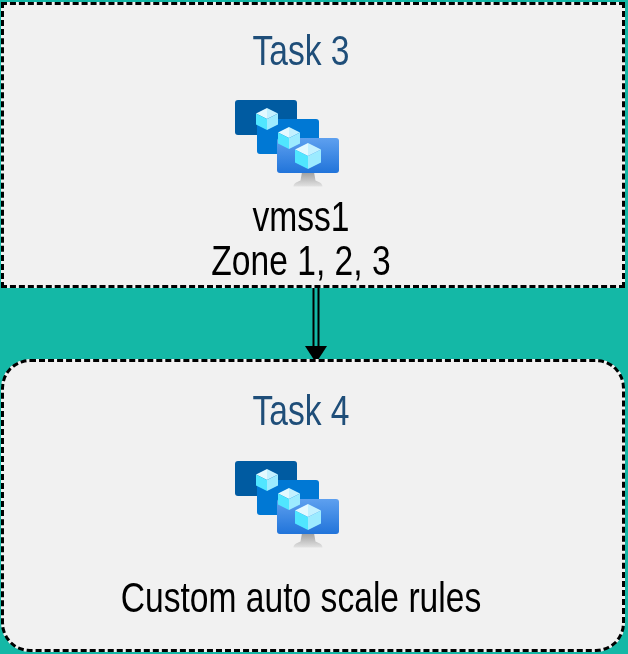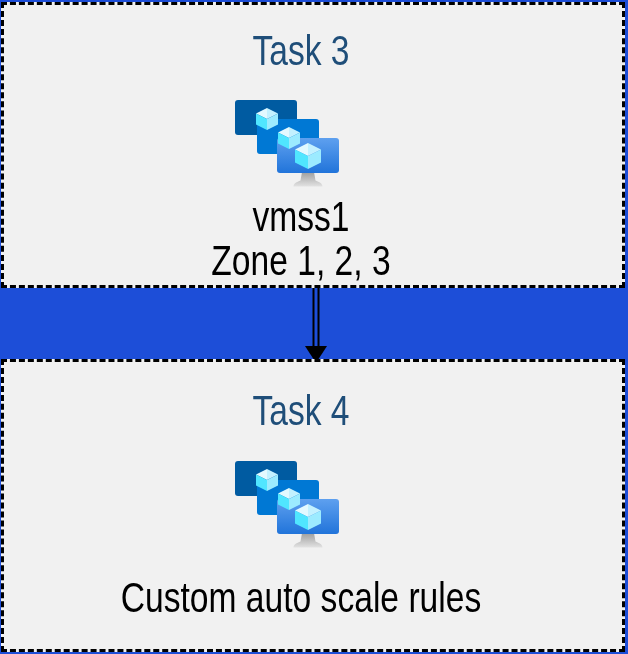--- a/index.html
+++ b/index.html
@@ -1,25 +1,25 @@
 <!DOCTYPE html>
 <html><head>
 <meta charset="utf-8">
 <style>
   html,body { margin:0; padding:0; background:#ffffff; }
   .canvas {
-    position:relative; width:628px; height:654px; background:#1d4ed8;
+    position:relative; width:628px; height:654px; background:#14b8a6;
     font-family:"Liberation Sans", sans-serif; overflow:hidden;
   }
   .task-box {
     position:absolute; left:1px; width:624px; box-sizing:border-box;
     background:#f1f1f1; border:3px dashed #000000;
   }
   .task-box.top    { top:2px;   height:286px; }
-  .task-box.bottom { top:359px; height:293px; }
+  .task-box.bottom { top:359px; height:293px;border-radius:29px; }
 
   .box-title {
     position:absolute; margin:0; width:100%; text-align:center;
     font-size:42px; font-weight:400; line-height:42px; color:#1f4e79;
     transform: translateX(-12px) scaleX(0.8);
     white-space:nowrap;
   }
   .task-box.top    .box-title { top:25px; }
   .task-box.bottom .box-title { top:28px; }
 

